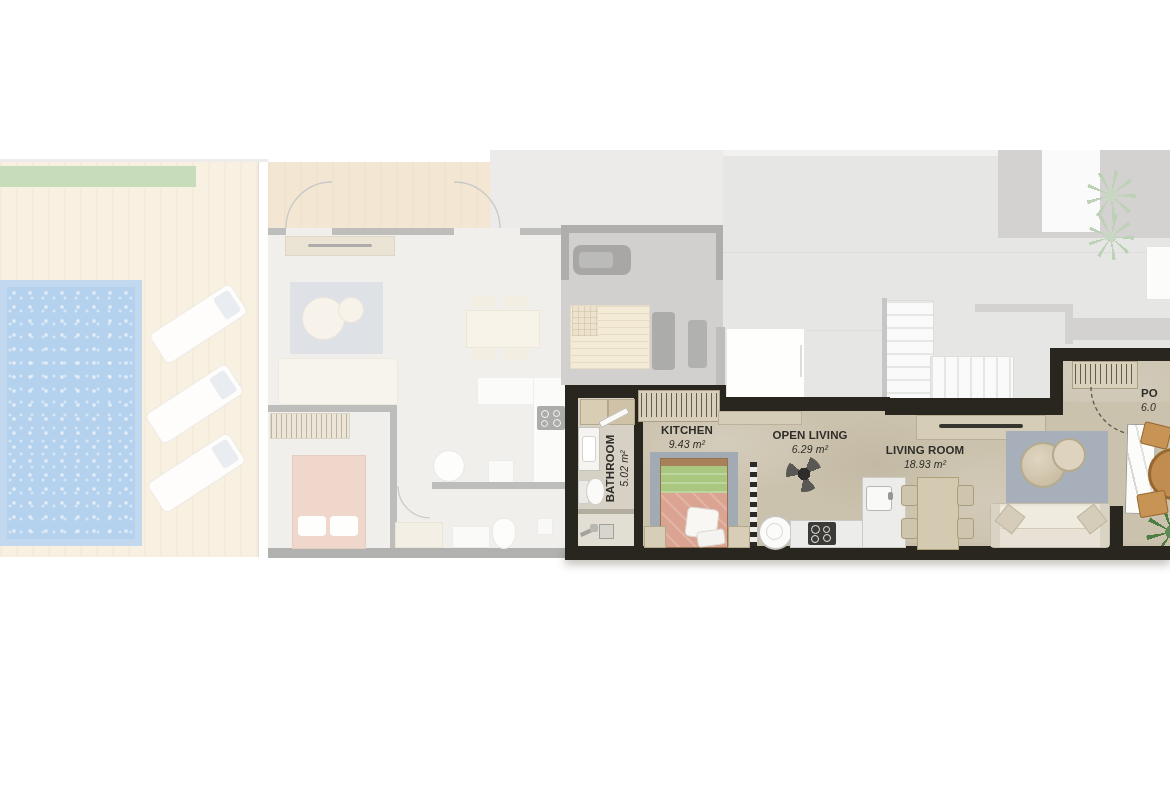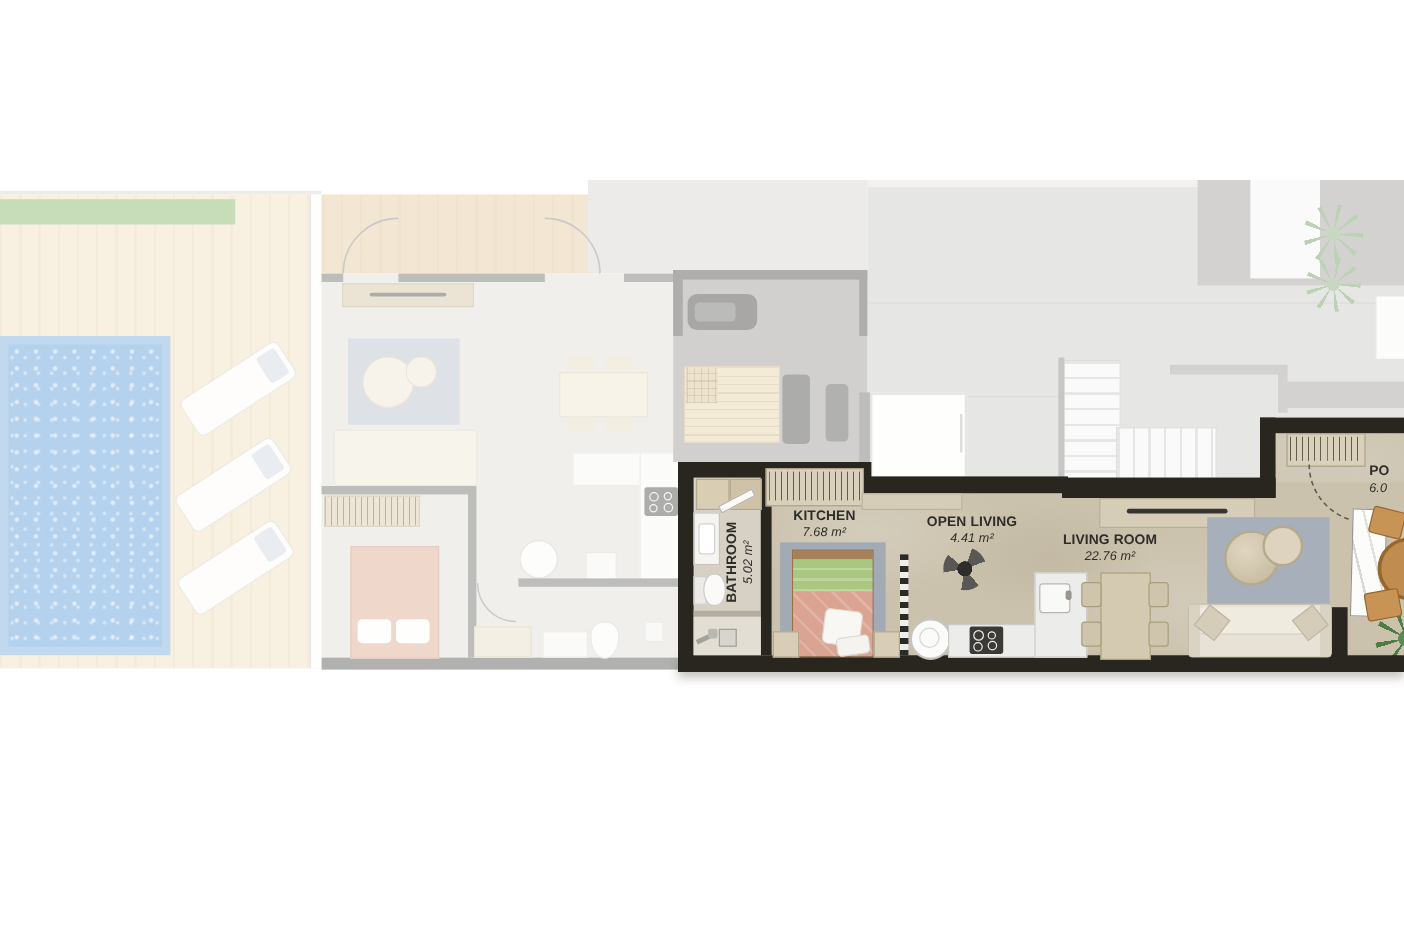--- a/index.html
+++ b/index.html
@@ -247,28 +247,28 @@
   <div class="abs" style="left:1138px;top:492px;width:27px;height:22px;background:#c79455;border:1px solid #96672f;border-radius:3px;transform:rotate(-10deg)"></div>
 
   <div class="abs" style="left:570px;top:421px;width:95px;height:95px">
     <div class="abs label" style="left:0;top:0;width:95px;height:95px;display:flex;flex-direction:column;justify-content:center;transform:rotate(-90deg)">
       <span class="nm">BATHROOM</span>
       <span class="ar">5.02 m²</span>
     </div>
   </div>
   <div class="abs label" style="left:632px;top:424px;width:110px">
     <span class="nm">KITCHEN</span>
-    <span class="ar">7.68 m²</span>
+    <span class="ar">9.43 m²</span>
   </div>
   <div class="abs label" style="left:740px;top:429px;width:140px">
     <span class="nm">OPEN LIVING</span>
-    <span class="ar">4.41 m²</span>
+    <span class="ar">6.29 m²</span>
   </div>
   <div class="abs label" style="left:865px;top:444px;width:120px">
     <span class="nm">LIVING ROOM</span>
-    <span class="ar">22.76 m²</span>
+    <span class="ar">18.93 m²</span>
   </div>
   <div class="abs label" style="left:1141px;top:387px;width:50px;text-align:left">
     <span class="nm">PO</span>
     <span class="ar">6.0</span>
   </div>
 
 </div>
 
 </body></html>

